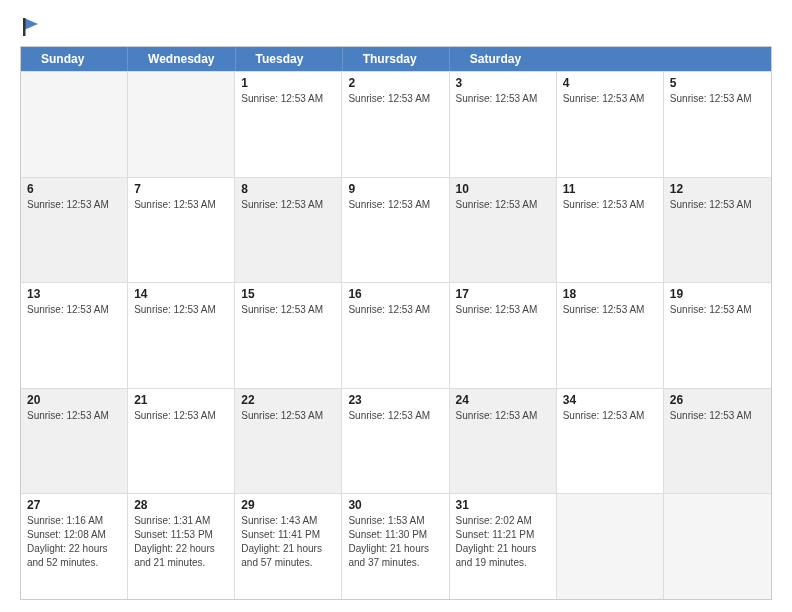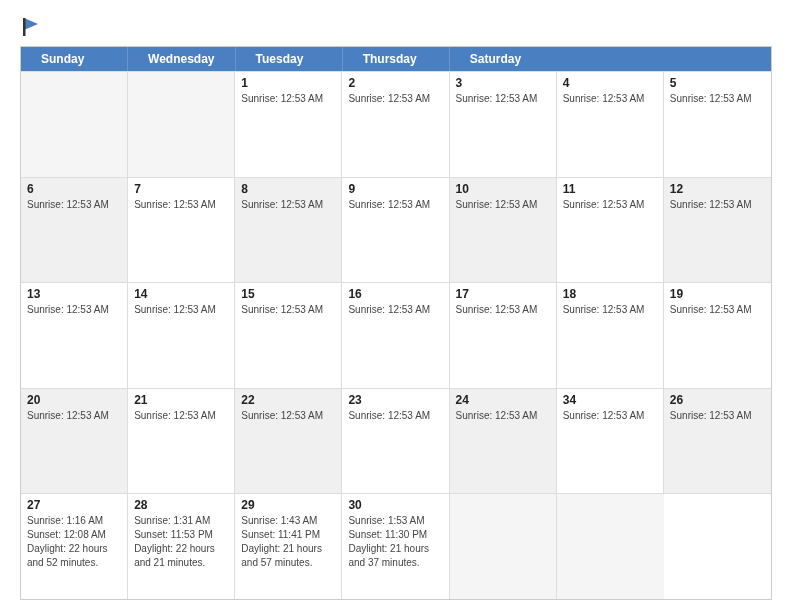--- a/index.html
+++ b/index.html
@@ -281,18 +281,22 @@
             <div class="day-info">Sunrise: 1:31 AM<br>Sunset: 11:53 PM<br>Daylight: 22 hours and 21 minutes.</div>
           </div>
           <div class="cal-cell">
             <span class="day-num">29</span>
             <div class="day-info">Sunrise: 1:43 AM<br>Sunset: 11:41 PM<br>Daylight: 21 hours and 57 minutes.</div>
           </div>
           <div class="cal-cell">
             <span class="day-num">30</span>
             <div class="day-info">Sunrise: 1:53 AM<br>Sunset: 11:30 PM<br>Daylight: 21 hours and 37 minutes.</div>
           </div>
+          <div class="cal-cell">
+            <span class="day-num">31</span>
+            <div class="day-info">Sunrise: 2:02 AM<br>Sunset: 11:21 PM<br>Daylight: 21 hours and 19 minutes.</div>
+          </div>
           <div class="cal-cell empty"></div>
           <div class="cal-cell empty"></div>
         </div>
       </div>
   </div>
 </div>
 
 </body></html>

